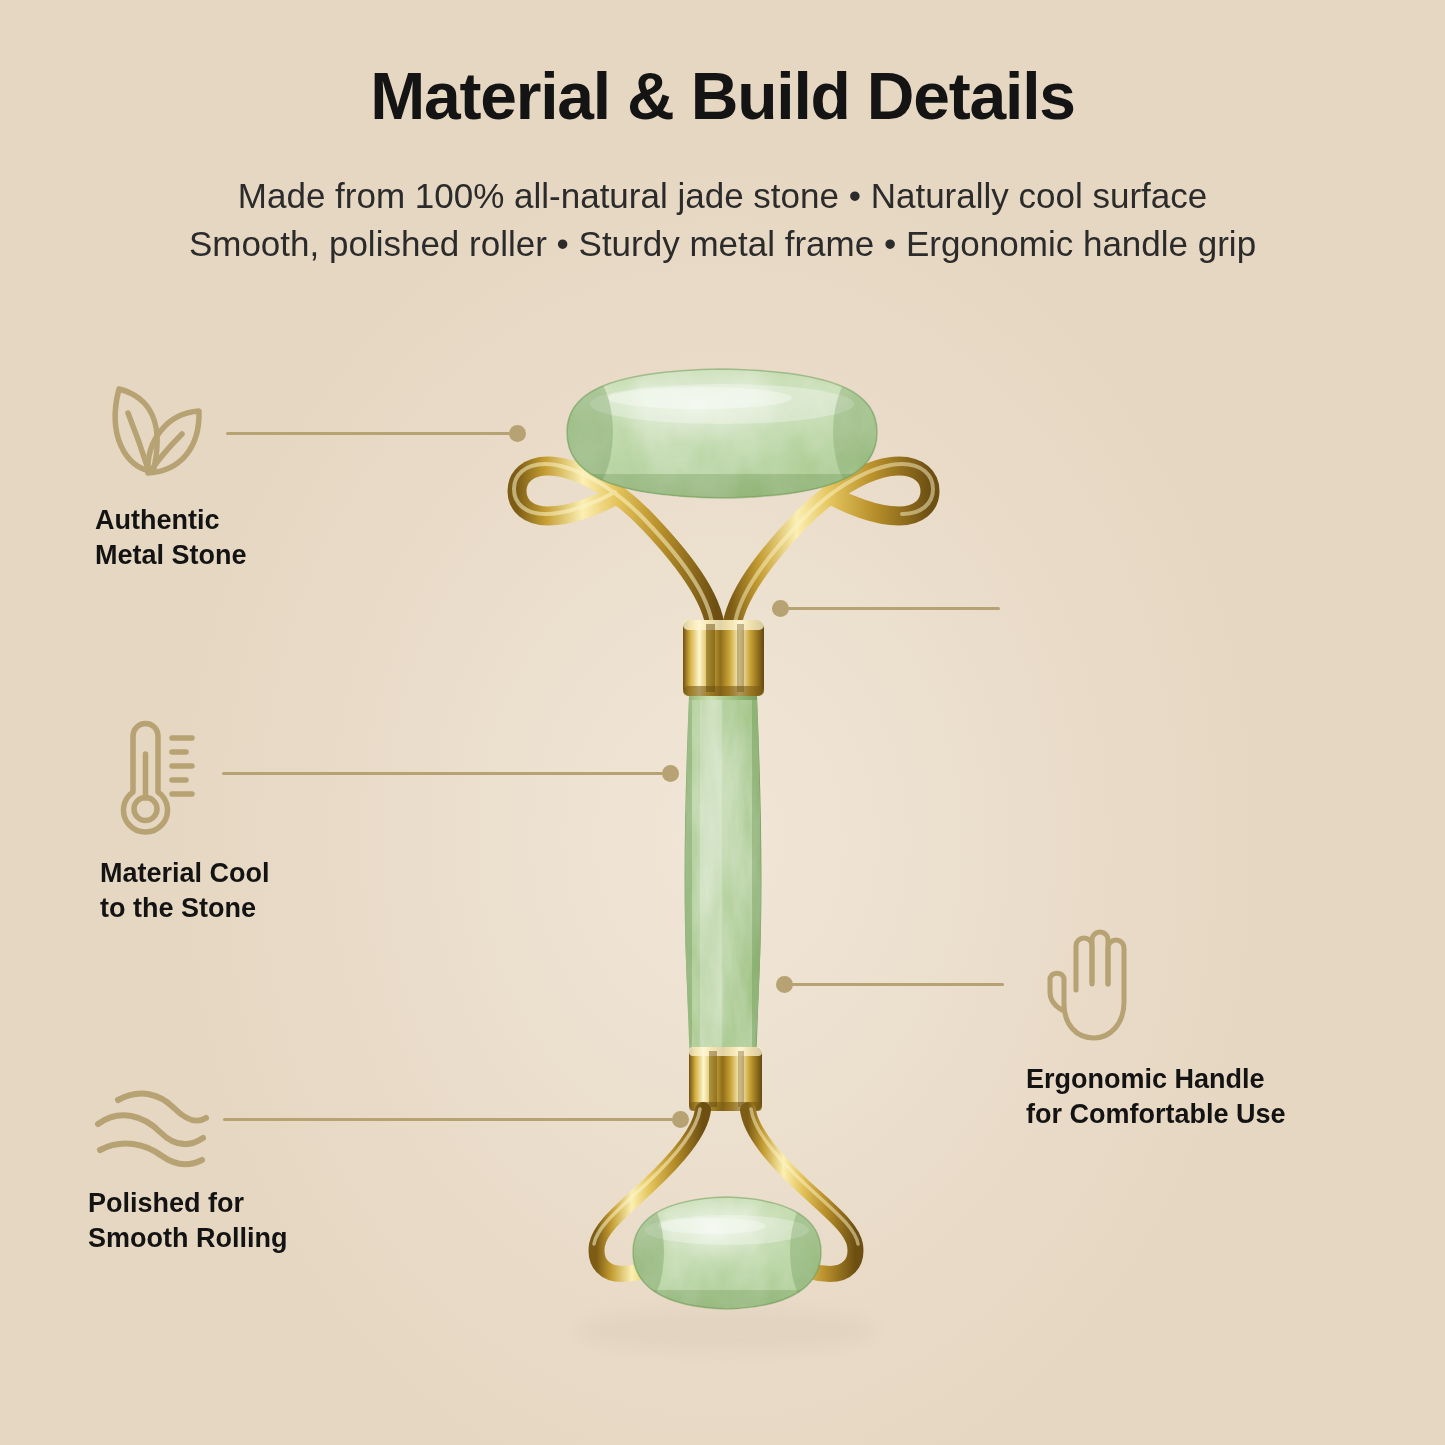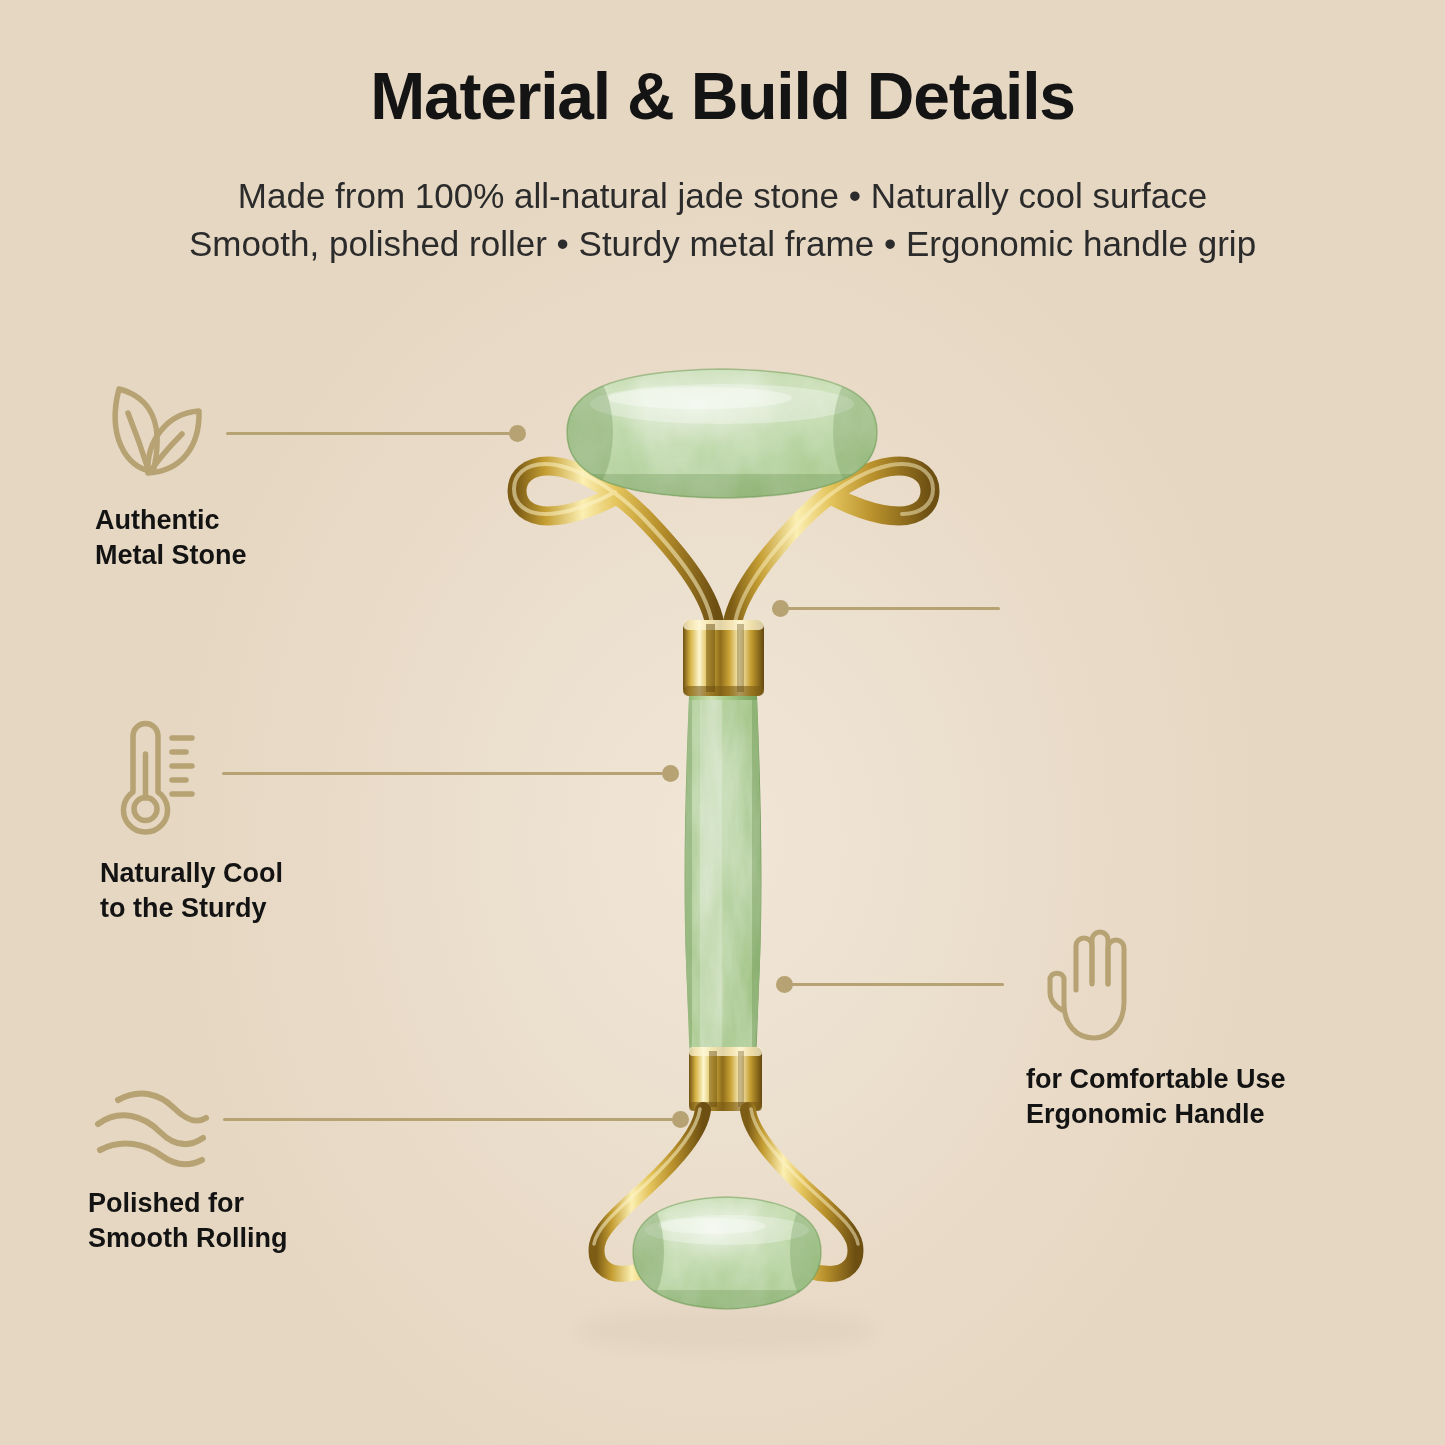--- a/index.html
+++ b/index.html
@@ -306,22 +306,22 @@
         <circle cx="45.5" cy="91" r="11.5"></circle>
         <path d="M45.5,36 L45.5,80"></path>
         <path d="M72,20 L92,20"></path>
         <path d="M72,34 L86,34"></path>
         <path d="M72,48 L92,48"></path>
         <path d="M72,62 L86,62"></path>
         <path d="M72,76 L92,76"></path>
       </g>
     </svg>
     <div class="flabel">
-      <div>Naturally Cool</div>
-      <div>to the Sturdy</div>
+      <div>Material Cool</div>
+      <div>to the Stone</div>
     </div>
   </div>
 
   <div class="feature left" style="left:88px;top:1082px;">
     <svg class="ico" width="125" height="88" viewBox="0 0 125 88">
       <g fill="none" stroke="#b6a272" stroke-width="6" stroke-linecap="round">
         <path d="M30,18 C52,6 72,12 86,26 C98,38 108,42 118,36"></path>
         <path d="M10,42 C32,26 56,34 72,50 C86,64 100,66 115,56"></path>
         <path d="M12,68 C34,56 58,62 74,74 C88,84 102,84 114,78"></path>
       </g>
@@ -338,18 +338,18 @@
       <g fill="none" stroke="#b6a272" stroke-width="5" stroke-linecap="round" stroke-linejoin="round">
         <path d="M30,62 L30,18 A8,8 0 0 1 46,18 L46,56"></path>
         <path d="M46,54 L46,12 A8,8 0 0 1 62,12 L62,56"></path>
         <path d="M62,56 L62,20 A8,8 0 0 1 78,20 L78,74
                  C78,96 64,110 48,110 C30,110 18,96 18,76
                  L18,50 A7.5,7.5 0 0 0 4,50 L4,64
                  C4,72 9,78 16,82"></path>
       </g>
     </svg>
     <div class="flabel">
+      <div>Ergonomic Handle</div>
       <div>for Comfortable Use</div>
-      <div>Ergonomic Handle</div>
     </div>
   </div>
 
 </div>
 
 </body></html>

